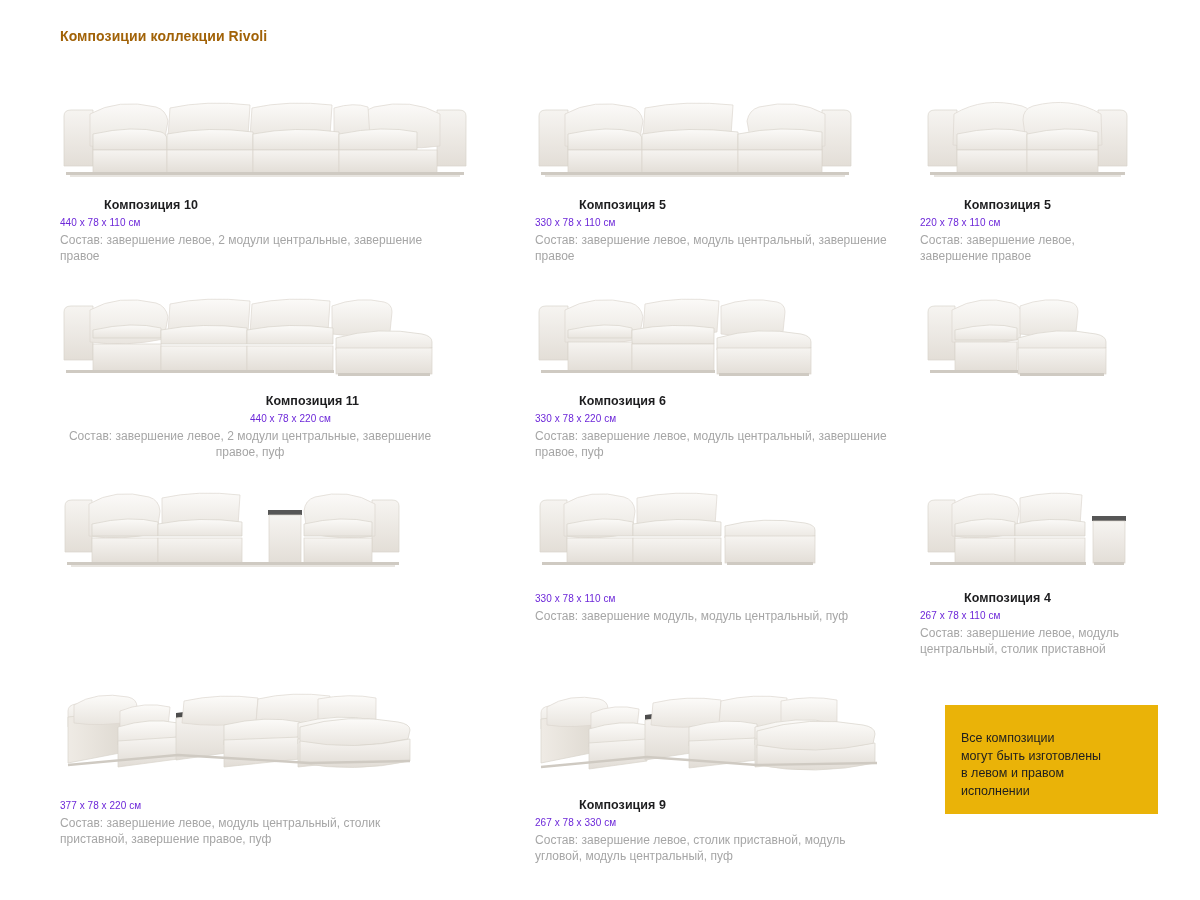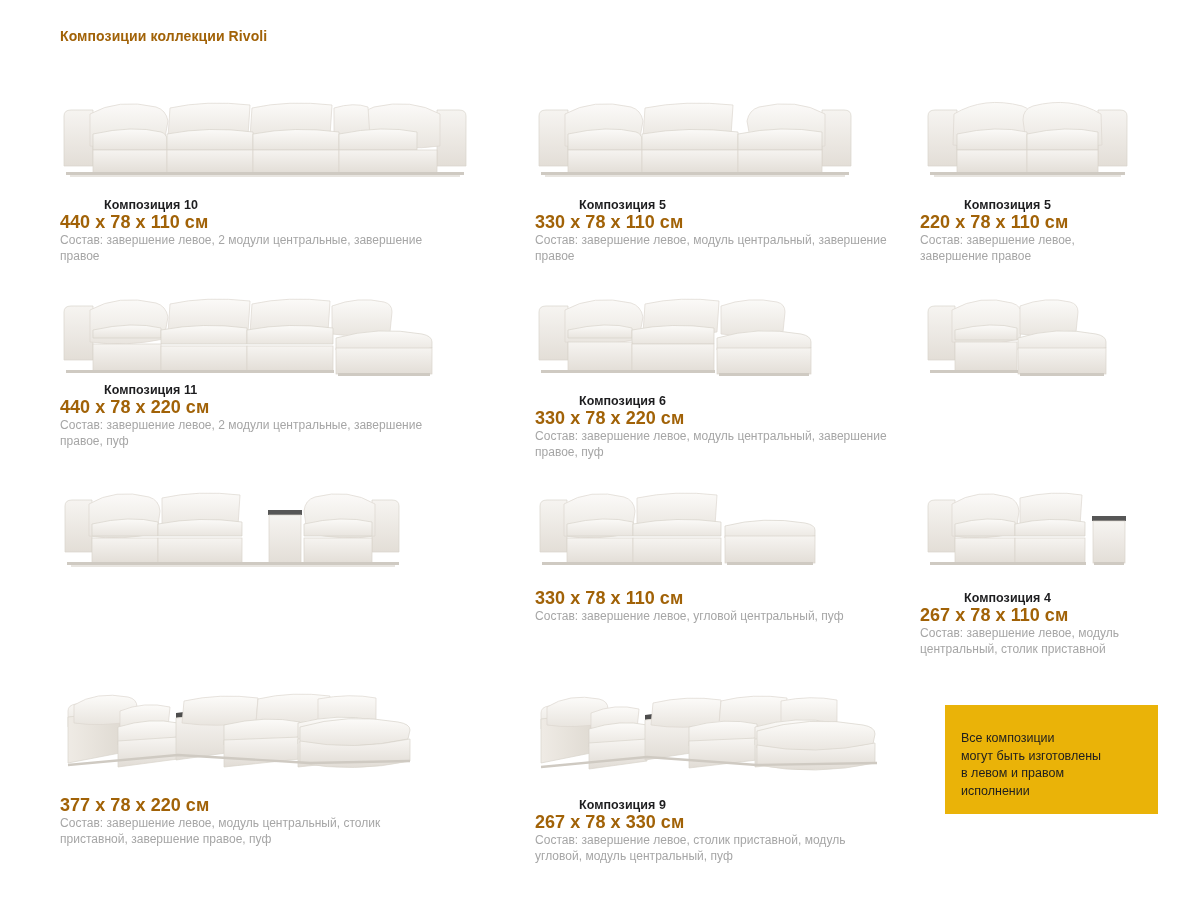--- a/index.html
+++ b/index.html
@@ -54,23 +54,23 @@
   .c-name {
     font-size: 12.5px;
     font-weight: 700;
     color: #1d1d1f;
     line-height: 17px;
     letter-spacing: 0.05px;
     white-space: nowrap;
     padding-left: 44px;
   }
   .c-dims {
-    font-size: 18px;
-    font-weight: 700;
-    color: #a16207;
+    font-size: 10px;
+    font-weight: 400;
+    color: #6d28d9;
     line-height: 17px;
     letter-spacing: 0.05px;
     white-space: nowrap;
   }
   .c-desc {
     font-size: 12px;
     font-weight: 400;
     color: #a6a6a6;
     line-height: 16px;
     letter-spacing: 0.02px;
@@ -249,21 +249,21 @@
             <rect x="33" y="60" width="68" height="27" fill="url(#base3)" stroke="#d9d4cc" stroke-width="0.7"></rect>
             <rect x="101" y="62" width="86" height="25" fill="url(#base3)" stroke="#d9d4cc" stroke-width="0.7"></rect>
             <rect x="187" y="62" width="86" height="25" fill="url(#base3)" stroke="#d9d4cc" stroke-width="0.7"></rect>
 
             <path d="M276 54 q42 -12 86 -4 q10 2 10 8 l0 6 q-50 8 -96 2 z" fill="url(#cush3)" stroke="#d7d2ca" stroke-width="0.7"></path>
             <rect x="276" y="64" width="96" height="26" fill="url(#base3)" stroke="#d9d4cc" stroke-width="0.7"></rect>
             <rect x="6" y="86" width="268" height="3" fill="#cfcac2"></rect>
             <rect x="278" y="89" width="92" height="3" fill="#cfcac2"></rect>
           </svg>
         </div>
-        <div class="caption" style="margin-top:3px;">
+        <div class="caption" style="margin-top:14px;text-align:center;">
           <div class="c-name">Композиция 11</div>
           <div class="c-dims">440 x 78 x 220 см</div>
           <div class="c-desc">Состав: завершение левое, 2 модули центральные, завершение правое, пуф</div>
         </div>
       </div>
 
       <div class="cell col-b">
         <div class="fig">
           <svg width="330" height="95" viewBox="0 0 330 95">
             <defs>
@@ -381,21 +381,21 @@
             <rect x="98" y="60" width="88" height="25" fill="url(#base7)" stroke="#d9d4cc" stroke-width="0.7"></rect>
 
             <path d="M190 48 q38 -10 80 -3 q10 2 10 7 l0 6 q-44 7 -90 2 z" fill="url(#cush7)" stroke="#d7d2ca" stroke-width="0.7"></path>
             <rect x="190" y="58" width="90" height="27" fill="url(#base7)" stroke="#d9d4cc" stroke-width="0.7"></rect>
             <rect x="7" y="84" width="180" height="3" fill="#cfcac2"></rect>
             <rect x="192" y="84" width="86" height="3" fill="#cfcac2"></rect>
           </svg>
         </div>
         <div class="caption" style="margin-top:20px;">
           <div class="c-dims">330 x 78 x 110 см</div>
-          <div class="c-desc" style="max-width:360px;">Состав: завершение левое, угловой центральный, пуф</div>
+          <div class="c-desc" style="max-width:360px;">Состав: завершение модуль, модуль центральный, пуф</div>
         </div>
       </div>
 
       <div class="cell col-c">
         <div class="fig">
           <svg width="225" height="92" viewBox="0 0 225 92">
             <defs>
               <linearGradient id="cush8" x1="0" y1="0" x2="0" y2="1">
                 <stop offset="0%" stop-color="#fbfaf8"></stop>
                   <stop offset="100%" stop-color="#e9e5df"></stop>

